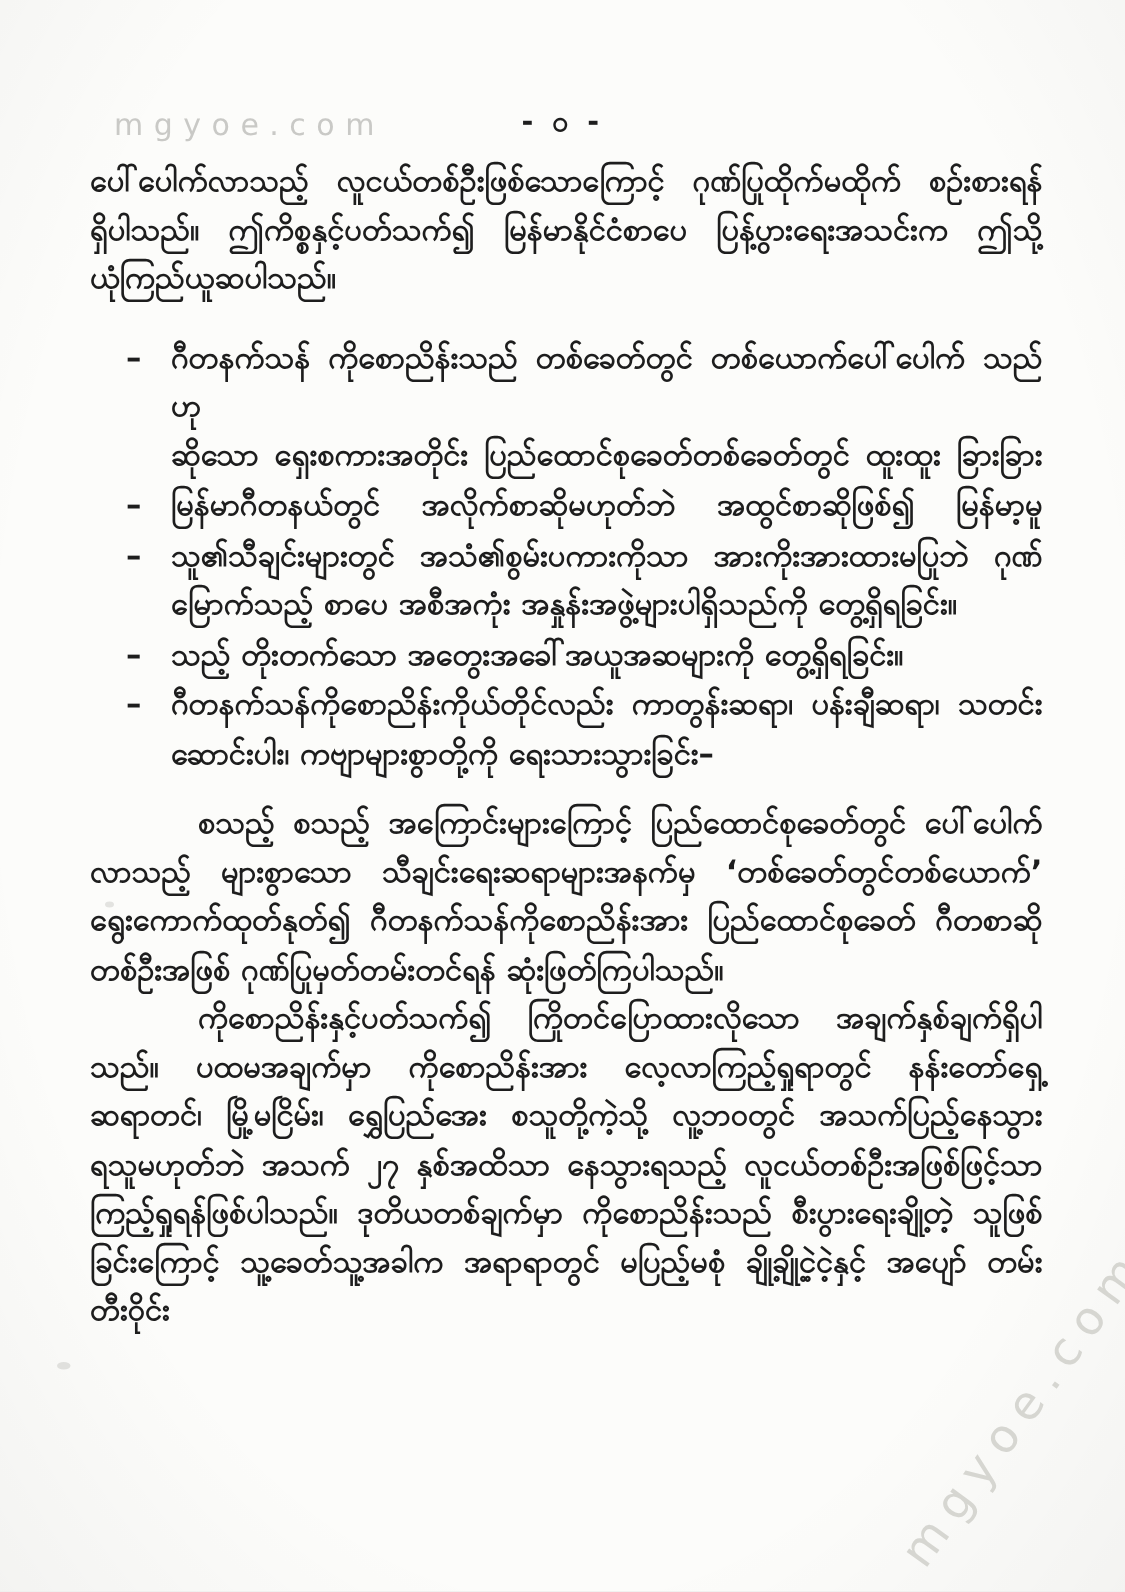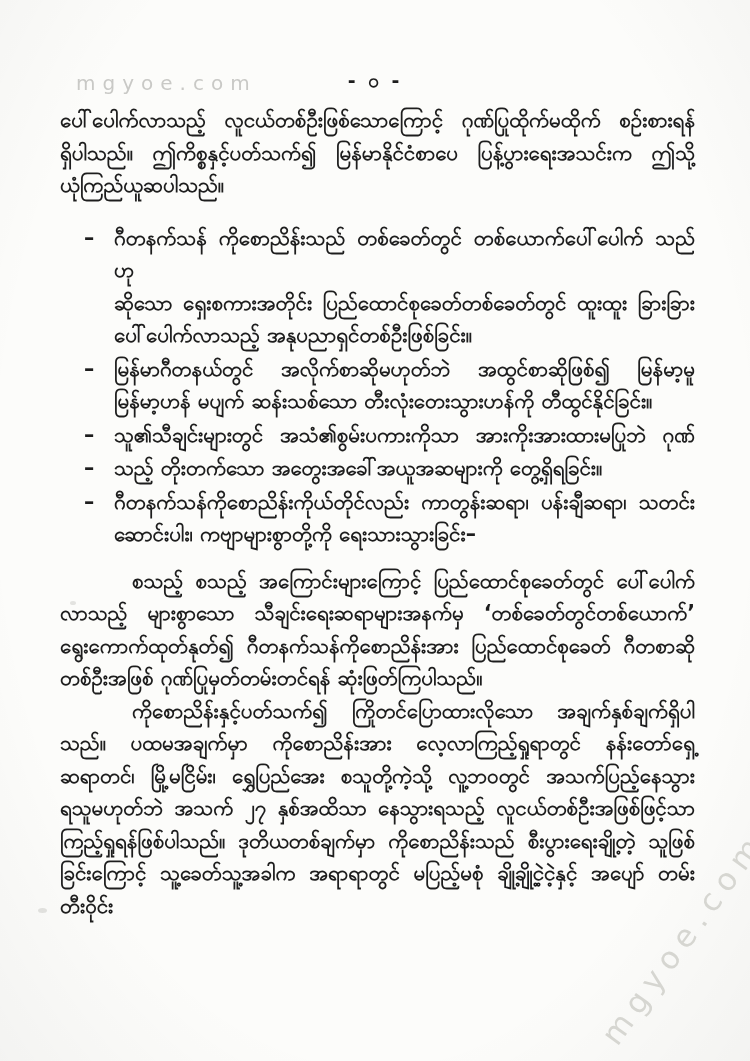--- a/index.html
+++ b/index.html
@@ -69,36 +69,35 @@
       <div class="line last">ယုံကြည်ယူဆပါသည်။</div>
     </div>
 
     <div class="bullet-list">
 
       <div class="bullet">
         <div class="dash">–</div>
         <div class="btext">
           <div class="line">ဂီတနက်သန် ကိုစောညိန်းသည် တစ်ခေတ်တွင် တစ်ယောက်ပေါ်ပေါက် သည်ဟု</div>
           <div class="line">ဆိုသော ရှေးစကားအတိုင်း ပြည်ထောင်စုခေတ်တစ်ခေတ်တွင် ထူးထူး ခြားခြား</div>
-          <div class="line last">ပေါ်ပေါက်လာသည့် အနုပညာရှင်တစ်ဦးဖြစ်ခြင်း။</div>
         </div>
       </div>
 
       <div class="bullet">
         <div class="dash">–</div>
         <div class="btext">
           <div class="line">မြန်မာဂီတနယ်တွင် အလိုက်စာဆိုမဟုတ်ဘဲ အထွင်စာဆိုဖြစ်၍ မြန်မာ့မူ</div>
-          <div class="line last">မြန်မာ့ဟန် မပျက် ဆန်းသစ်သော တီးလုံးတေးသွားဟန်ကို တီထွင်နိုင်ခြင်း။</div>
         </div>
       </div>
 
       <div class="bullet">
         <div class="dash">–</div>
         <div class="btext">
           <div class="line">သူ၏သီချင်းများတွင် အသံ၏စွမ်းပကားကိုသာ အားကိုးအားထားမပြုဘဲ ဂုဏ်</div>
+          <div class="line last">မြောက်သည့် စာပေ အစီအကုံး အနှုန်းအဖွဲ့များပါရှိသည်ကို တွေ့ရှိရခြင်း။</div>
         </div>
       </div>
 
       <div class="bullet">
         <div class="dash">–</div>
         <div class="btext">
           <div class="line last">သည့် တိုးတက်သော အတွေးအခေါ်အယူအဆများကို တွေ့ရှိရခြင်း။</div>
         </div>
       </div>
 

